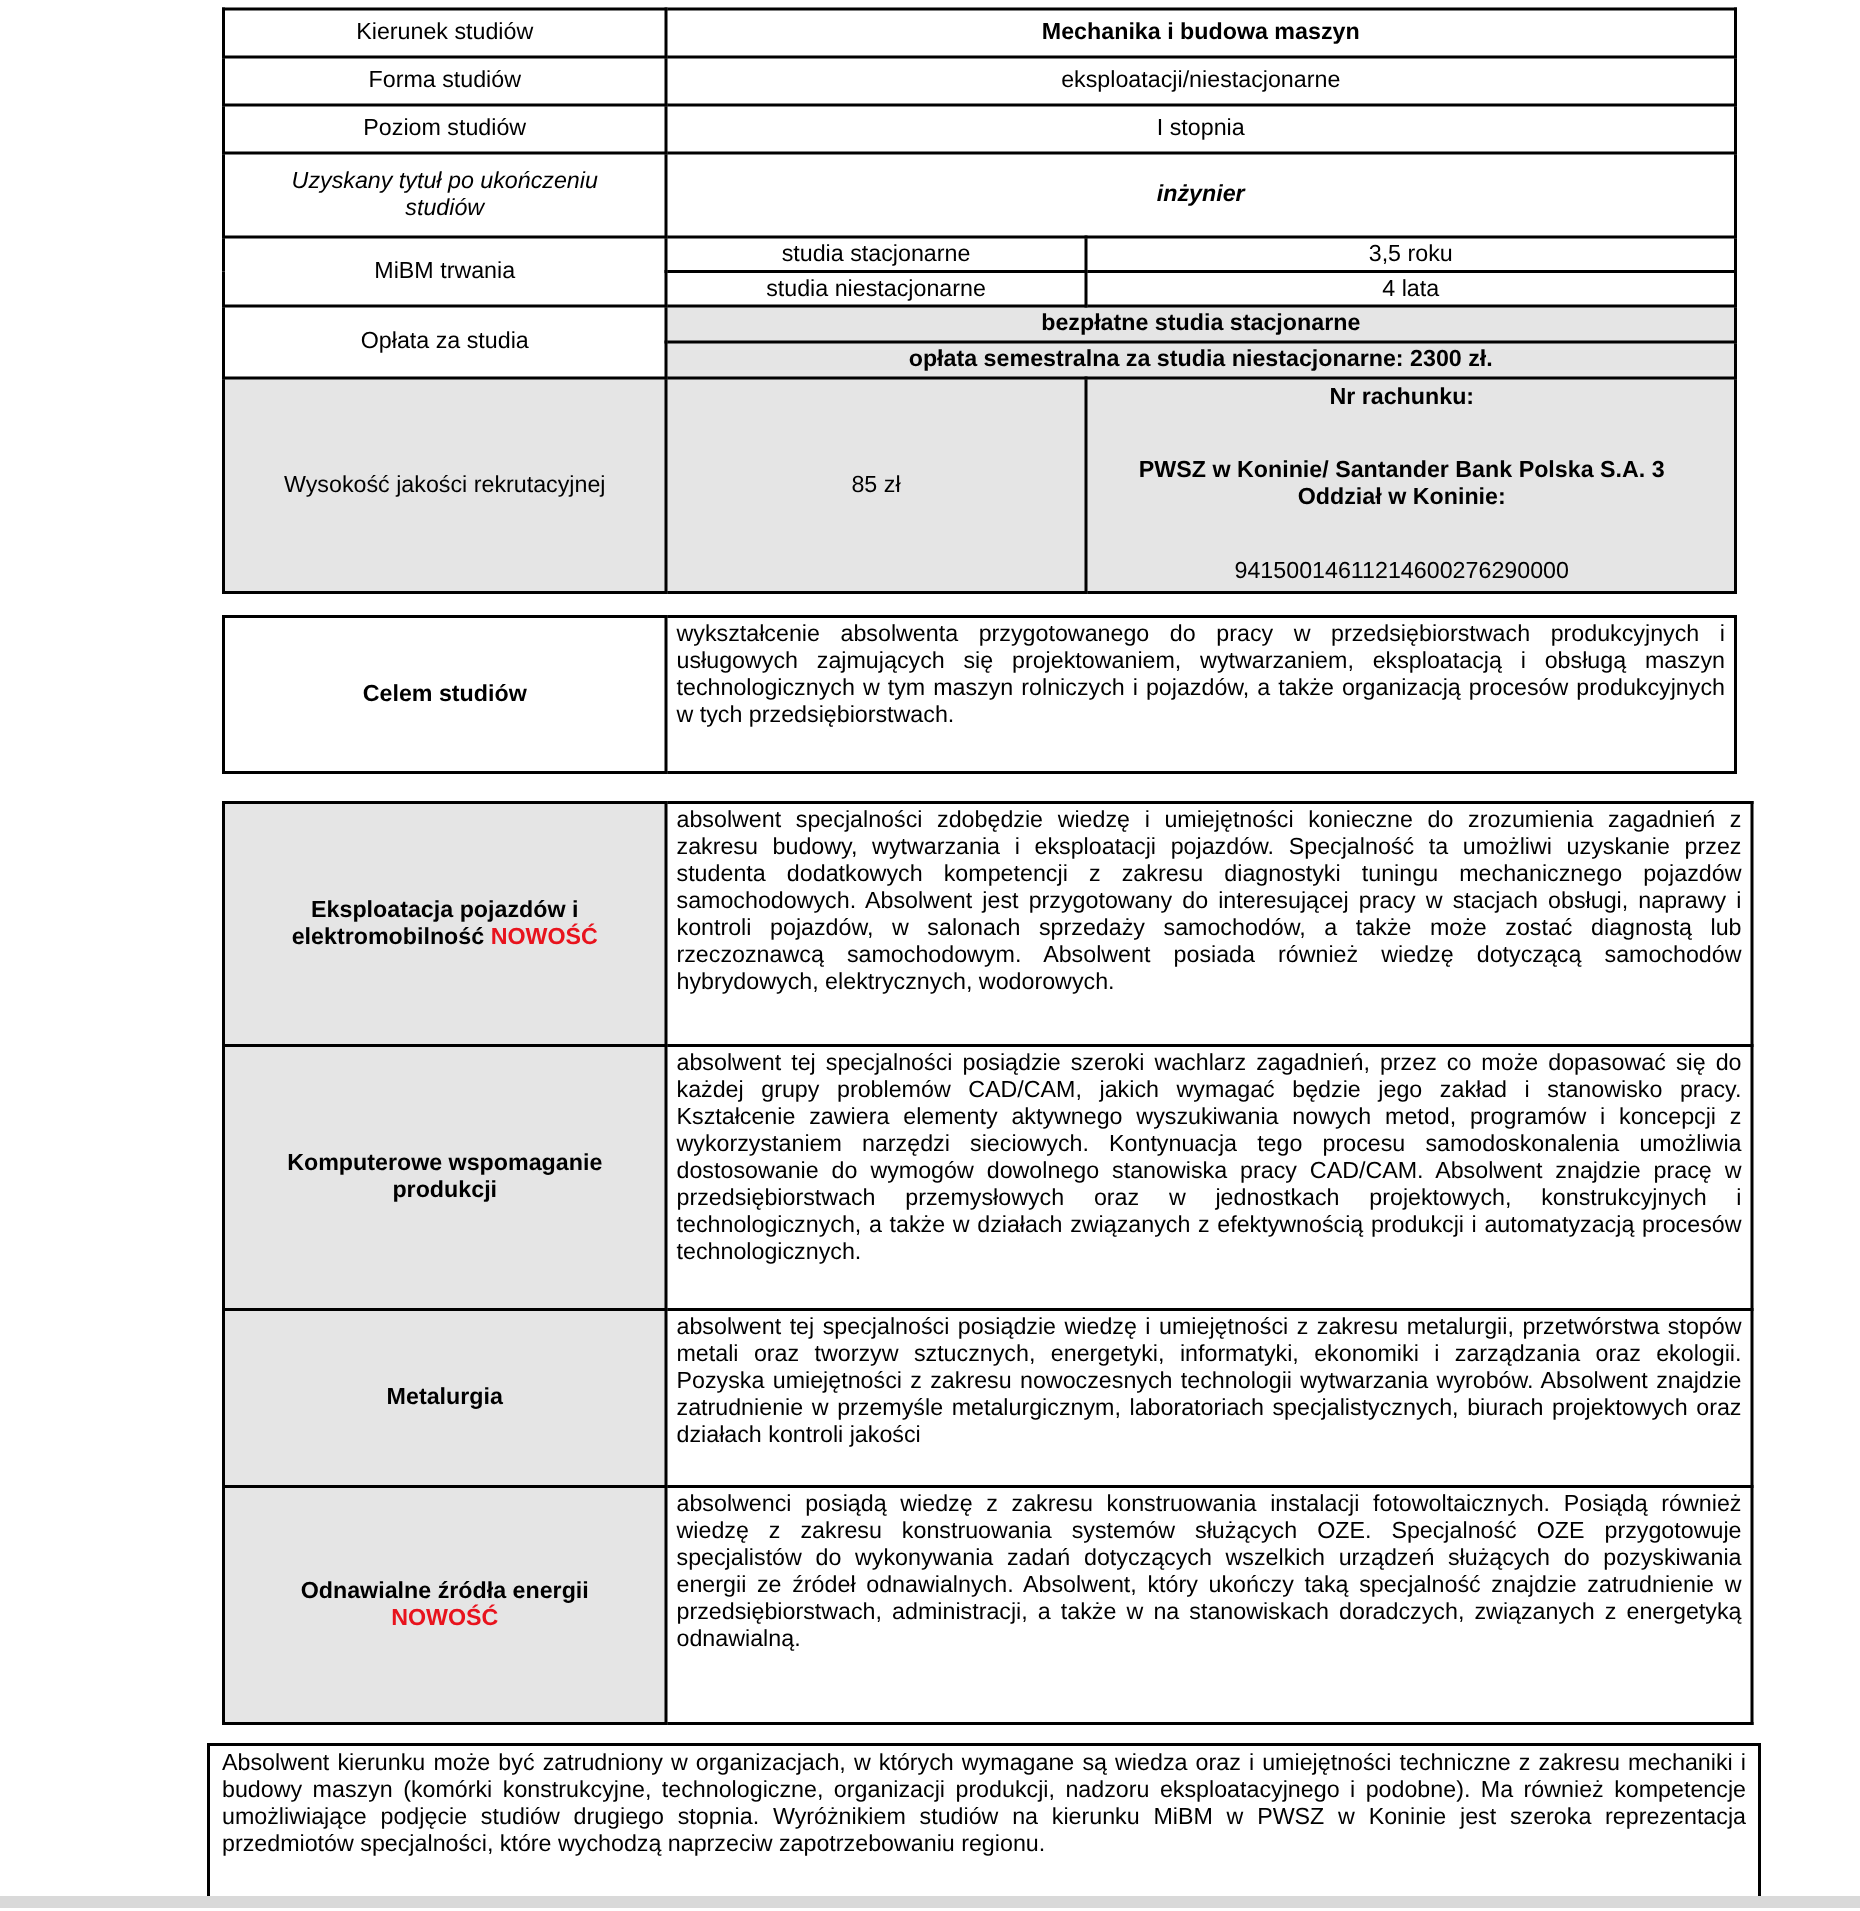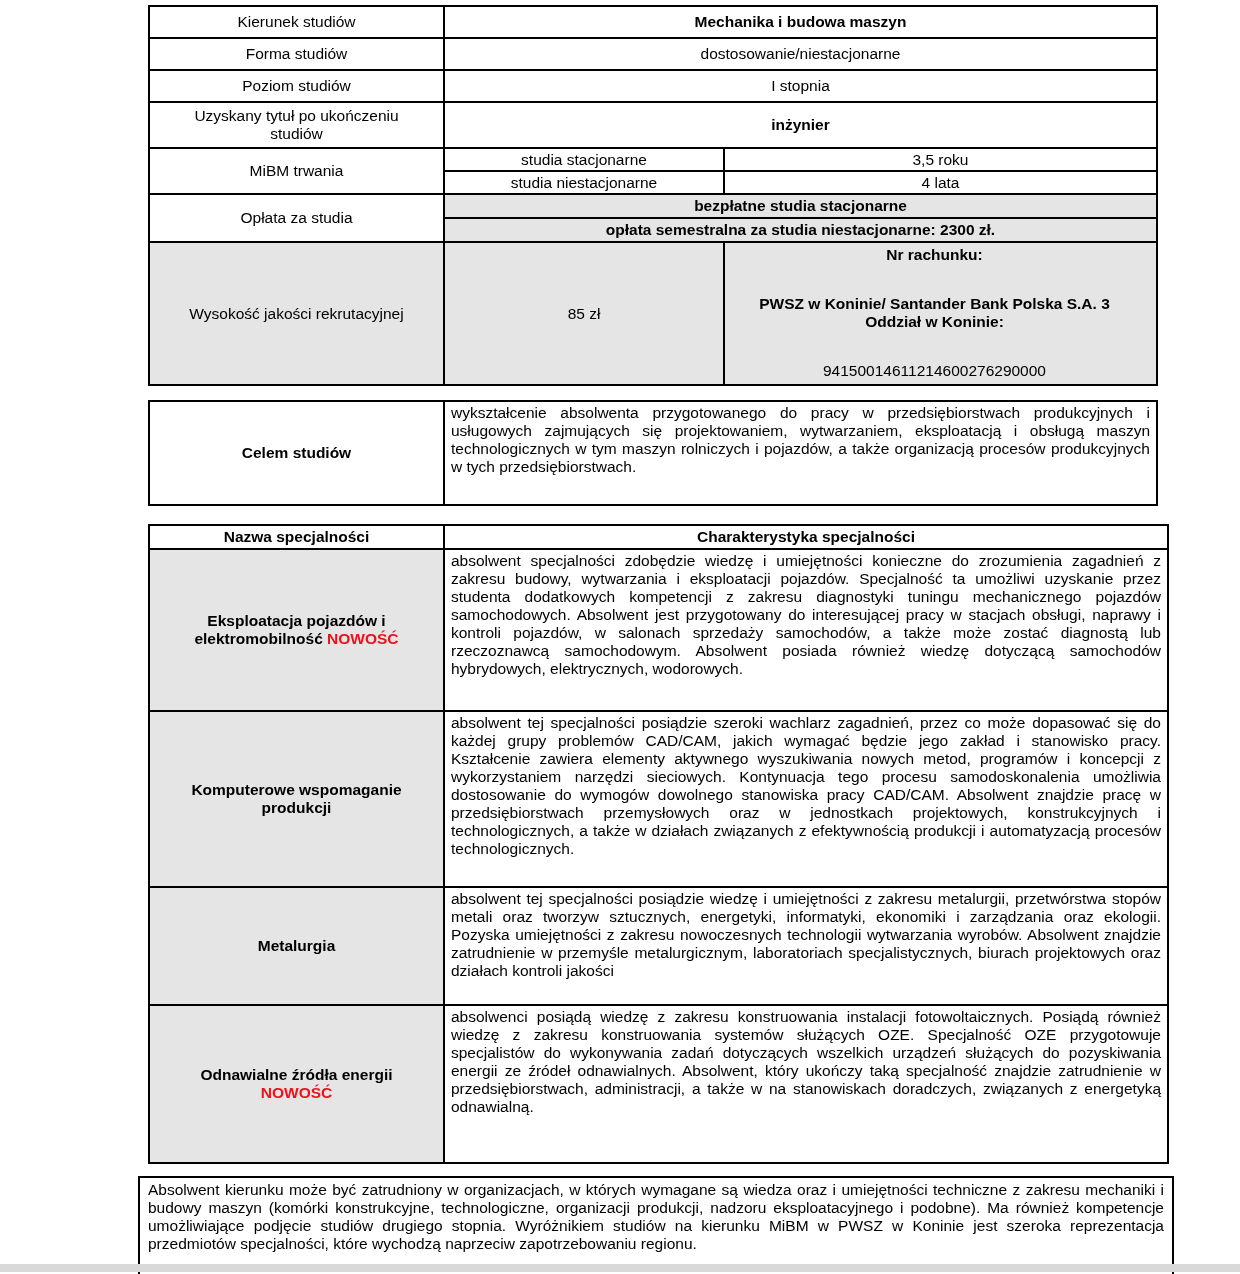--- a/index.html
+++ b/index.html
@@ -22,21 +22,21 @@
   .lab    { text-align: center; }
   .val    { text-align: center; }
   .desc   { text-align: justify; vertical-align: top; padding: 2px 6px; margin-left: 13px; }
 
   .t1 { margin: 5px 0 0 148px; width: 1008px; }
   .t2 { margin: 14px 0 0 148px; width: 1008px; }
   .t3 { margin: 18px 0 0 148px; width: 1019px; }
   .t4 { margin: 12px 0 0 138px; width: 1034px; border-radius: 28px; }
 
   .h22  { height: 32px; }
-  .h45  { height: 46px; }
+  .h45  { height: 56px; font-style: italic; }
   .h23  { height: 23px; }
   .h24  { height: 24px; }
   .narrow { display: inline-block; max-width: 250px; }
 
   .fee-cell { height: 142px; }
   .account-cell {
     vertical-align: top;
     padding: 3px 20px 4px 8px;
   }
   .account-inner {
@@ -74,21 +74,21 @@
         <col style="width:280px">
         <col style="width:433px">
       </colgroup>
     <tbody>
         <tr class="h22">
       <td class="lab">Kierunek studiów</td>
       <td class="val bold" colspan="2">Mechanika i budowa maszyn</td>
     </tr>
     <tr class="h22">
       <td class="lab">Forma studiów</td>
-      <td class="val" colspan="2">dostosowanie/niestacjonarne</td>
+      <td class="val" colspan="2">eksploatacji/niestacjonarne</td>
     </tr>
     <tr class="h22">
       <td class="lab">Poziom studiów</td>
       <td class="val" colspan="2">I stopnia</td>
     </tr>
     <tr class="h45">
       <td class="lab">
         <span class="narrow">Uzyskany tytuł po ukończeniu studiów</span>
       </td>
       <td class="val bold" colspan="2">inżynier</td>
@@ -135,24 +135,20 @@
     </tr>
   </tbody>
     </table>
 
   <table class="t3">
     <colgroup>
         <col style="width:295px">
         <col style="width:724px">
       </colgroup>
     <tbody>
-        <tr>
-      <td class="spec-hdr">Nazwa specjalności</td>
-      <td class="spec-hdr">Charakterystyka specjalności</td>
-    </tr>
     <tr class="r1">
       <td class="spec-name shade">
         <span>Eksploatacja pojazdów i elektromobilność</span>
         <span class="red">NOWOŚĆ</span>
       </td>
       <td class="desc">absolwent specjalności zdobędzie wiedzę i umiejętności konieczne do zrozumienia zagadnień z zakresu budowy, wytwarzania i eksploatacji pojazdów. Specjalność ta umożliwi uzyskanie przez studenta dodatkowych kompetencji z zakresu diagnostyki tuningu mechanicznego pojazdów samochodowych. Absolwent jest przygotowany do interesującej pracy w stacjach obsługi, naprawy i kontroli pojazdów, w salonach sprzedaży samochodów, a także może zostać diagnostą lub rzeczoznawcą samochodowym. Absolwent posiada również wiedzę dotyczącą samochodów hybrydowych, elektrycznych, wodorowych.</td>
     </tr>
     <tr class="r2">
       <td class="spec-name shade">
         <span>Komputerowe wspomaganie produkcji</span>

